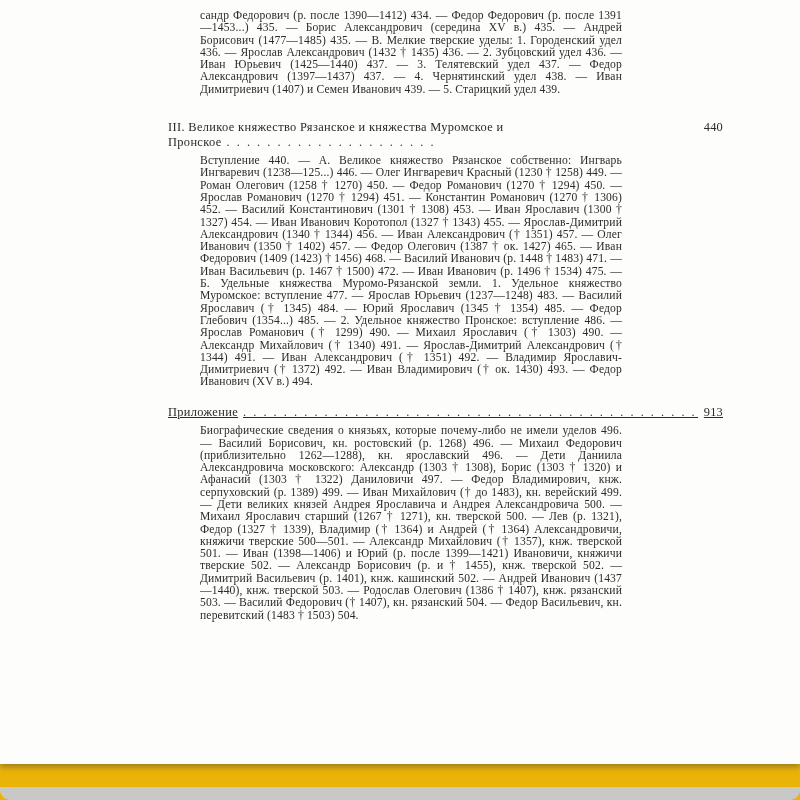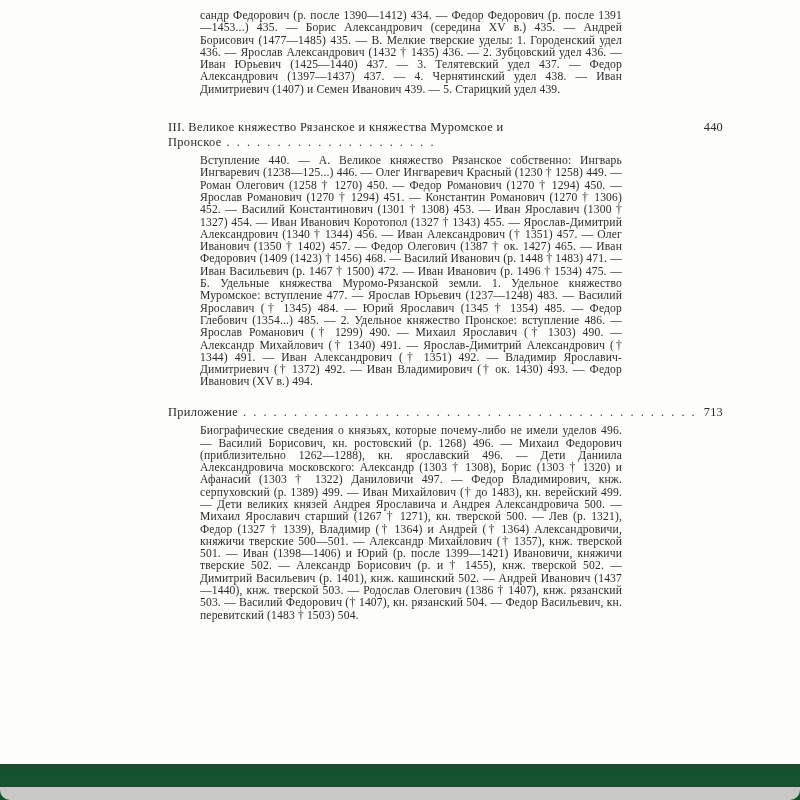--- a/index.html
+++ b/index.html
@@ -7,21 +7,21 @@
     padding: 0;
     width: 800px;
     height: 800px;
     overflow: hidden;
     font-family: "Liberation Serif", serif;
   }
   .photo {
     position: relative;
     width: 800px;
     height: 800px;
-    background: #14532d;
+    background: #eab308;
     overflow: hidden;
   }
   .photo::after {
     content: "";
     position: absolute;
     left: 0; right: 0; bottom: 0;
     height: 13px;
     background: #c8c8c6;
     border-radius: 0 0 10px 10px;
   }
@@ -64,20 +64,21 @@
     white-space: nowrap;
   }
   .toc-row-flex {
     display: flex;
     align-items: baseline;
     margin: 16px 77px 0 168px;
     font-size: 12.4px;
     line-height: 14.5px;
     letter-spacing: 0.35px;
     color: #2a2a2a;
+    text-decoration: underline;
   }
   .toc-row-flex .toc-label {
     white-space: nowrap;
   }
   .toc-row-flex .toc-leader {
     flex: 1 1 auto;
     overflow: hidden;
     margin: 0 6px 0 5px;
   }
   .toc-row-flex .toc-num {
@@ -96,20 +97,20 @@
     <div class="toc-row">
       <span class="toc-num">440</span>
       <span class="toc-label">III. Великое княжество Рязанское и княжества Муромское и Пронское</span><span class="toc-leader">. . . . . . . . . . . . . . . . . . . . .</span>
     </div>
 
     <p class="para">Вступление 440. — А. Великое княжество Рязанское собственно: Ингварь Ингваревич (1238—125...) 446. — Олег Ингваревич Красный (1230 † 1258) 449. — Роман Олегович (1258 † 1270) 450. — Федор Романович (1270 † 1294) 450. — Ярослав Романович (1270 † 1294) 451. — Константин Романович (1270 † 1306) 452. — Василий Константинович (1301 † 1308) 453. — Иван Ярославич (1300 † 1327) 454. — Иван Иванович Коротопол (1327 † 1343) 455. — Ярослав-Димитрий Александрович (1340 † 1344) 456. — Иван Александрович († 1351) 457. — Олег Иванович (1350 † 1402) 457. — Федор Олегович (1387 † ок. 1427) 465. — Иван Федорович (1409 (1423) † 1456) 468. — Василий Иванович (р. 1448 † 1483) 471. — Иван Васильевич (р. 1467 † 1500) 472. — Иван Иванович (р. 1496 † 1534) 475. — Б. Удельные княжества Муромо-Рязанской земли. 1. Удельное княжество Муромское: вступление 477. — Ярослав Юрьевич (1237—1248) 483. — Василий Ярославич († 1345) 484. — Юрий Ярославич (1345 † 1354) 485. — Федор Глебович (1354...) 485. — 2. Удельное княжество Пронское: вступление 486. — Ярослав Романович († 1299) 490. — Михаил Ярославич († 1303) 490. — Александр Михайлович († 1340) 491. — Ярослав-Димитрий Александрович († 1344) 491. — Иван Александрович († 1351) 492. — Владимир Ярославич-Димитриевич († 1372) 492. — Иван Владимирович († ок. 1430) 493. — Федор Иванович (XV в.) 494.</p>
 
     <div class="toc-row-flex">
       <span class="toc-label">Приложение</span>
       <span class="toc-leader">. . . . . . . . . . . . . . . . . . . . . . . . . . . . . . . . . . . . . . . . . . . . . . . . . .</span>
-      <span class="toc-num">713</span>
+      <span class="toc-num">913</span>
     </div>
 
     <p class="para">Биографические сведения о князьях, которые почему-либо не имели уделов 496. — Василий Борисович, кн. ростовский (р. 1268) 496. — Михаил Федорович (приблизительно 1262—1288), кн. ярославский 496. — Дети Даниила Александровича московского: Александр (1303 † 1308), Борис (1303 † 1320) и Афанасий (1303 † 1322) Даниловичи 497. — Федор Владимирович, кнж. серпуховский (р. 1389) 499. — Иван Михайлович († до 1483), кн. верейский 499. — Дети великих князей Андрея Ярославича и Андрея Александровича 500. — Михаил Ярославич старший (1267 † 1271), кн. тверской 500. — Лев (р. 1321), Федор (1327 † 1339), Владимир († 1364) и Андрей († 1364) Александровичи, княжичи тверские 500—501. — Александр Михайлович († 1357), кнж. тверской 501. — Иван (1398—1406) и Юрий (р. после 1399—1421) Ивановичи, княжичи тверские 502. — Александр Борисович (р. и † 1455), кнж. тверской 502. — Димитрий Васильевич (р. 1401), кнж. кашинский 502. — Андрей Иванович (1437—1440), кнж. тверской 503. — Родослав Олегович (1386 † 1407), кнж. рязанский 503. — Василий Федорович († 1407), кн. рязанский 504. — Федор Васильевич, кн. перевитский (1483 † 1503) 504.</p>
 
   </div>
   <div></div>
 </div>
 
 </body></html>

